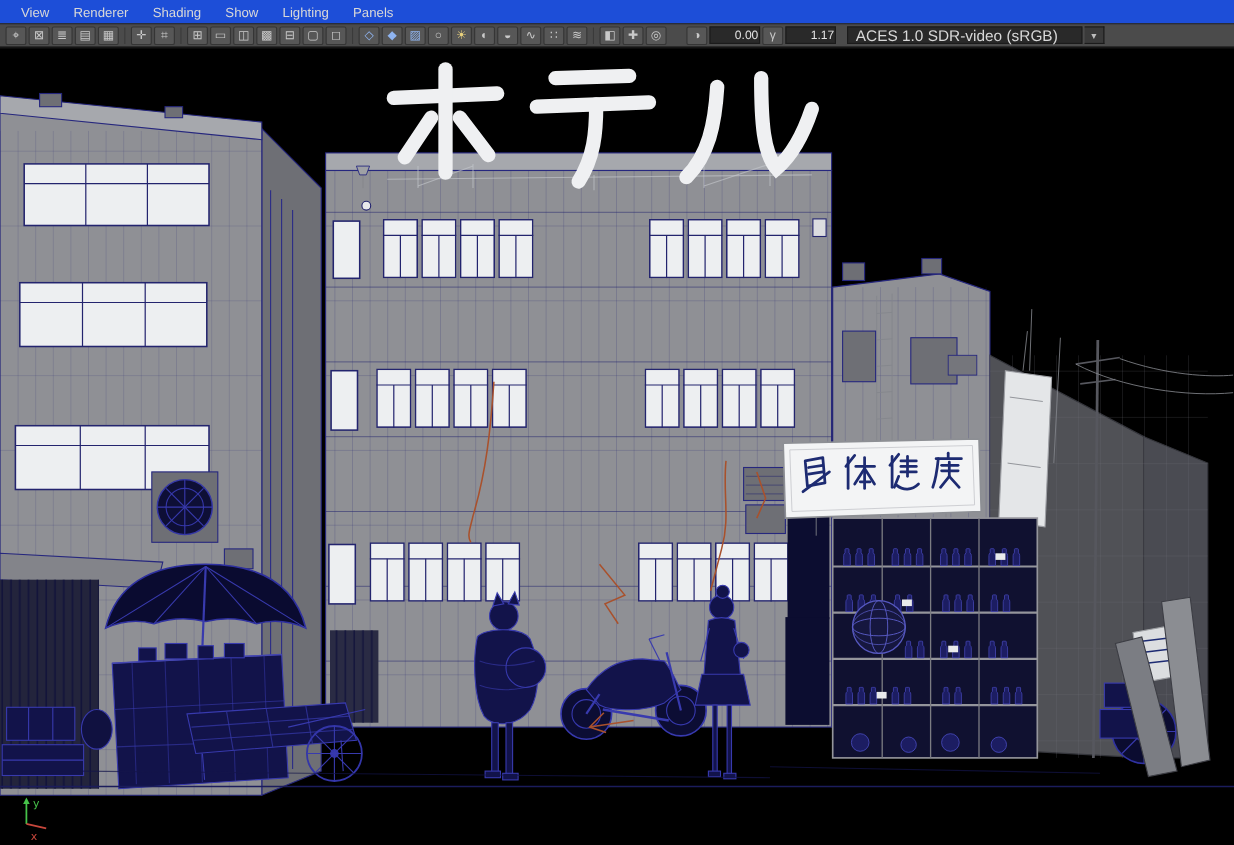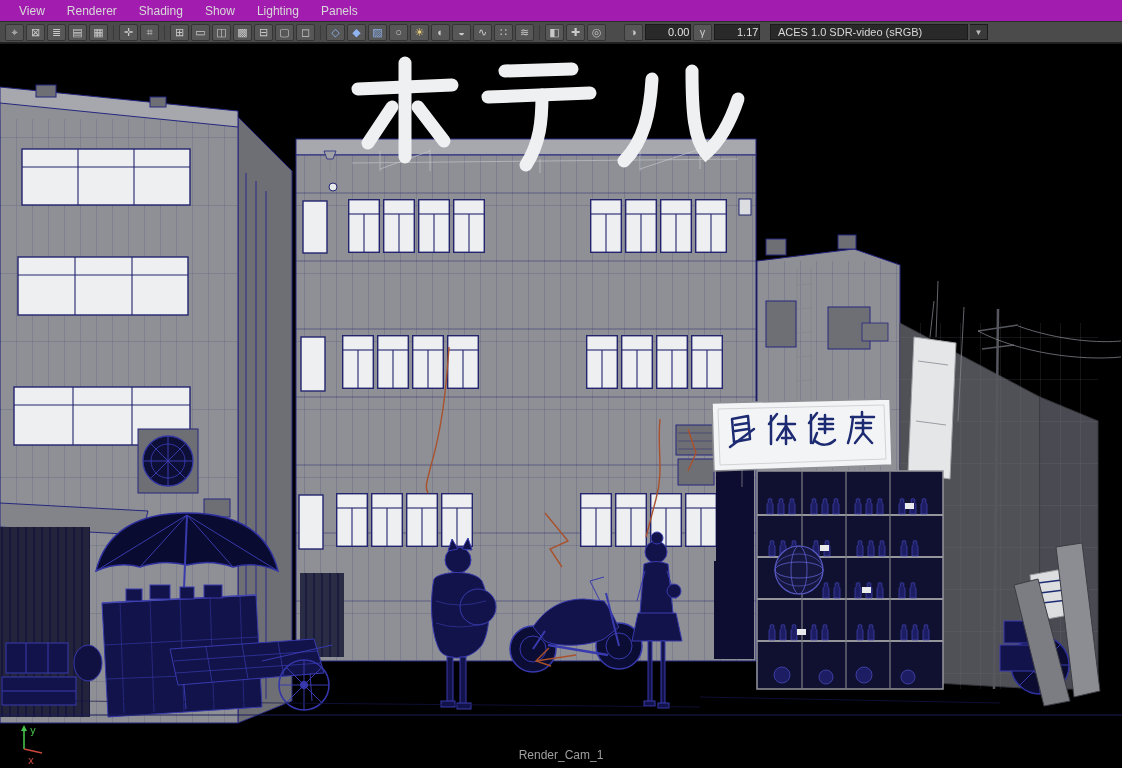--- a/index.html
+++ b/index.html
@@ -6,36 +6,36 @@
     --wire:#23246e; --face:#8f9095; --window:#edeff1; --sil:#12134a;
     --sil-stroke:#383aae; --orange:#a9512c; --neon:#eff0f2; --kanji:#1d2b72;
     --axis-y:#46c24a; --axis-x:#c8473c;
   }
   *{box-sizing:border-box}
   html,body{margin:0;padding:0;background:#000;width:1122px;height:768px;overflow:hidden;
     font-family:"Liberation Sans",sans-serif}
   .app{width:1122px;height:768px;display:flex;flex-direction:column;background:#000}
 
   
-  .menubar{height:22px;background:#a21caf;border-bottom:1px solid #2b2b2b;
+  .menubar{height:22px;background:#1d4ed8;border-bottom:1px solid #2b2b2b;
     display:flex;align-items:center;padding-left:10px;gap:4px;flex:0 0 auto}
   .menu-item{color:#d8d8d8;font-size:12px;padding:2px 9px;cursor:default}
 
   
   .toolbar{height:21px;background:#4b4b4b;border-bottom:1px solid #232323;
     display:flex;align-items:center;padding:0 5px;gap:2px;flex:0 0 auto}
   .tb-icon{width:19px;height:17px;background:#575757;border:1px solid #353535;border-radius:2px;
     color:#c9c9c9;font-size:11px;line-height:15px;text-align:center;overflow:hidden;flex:0 0 auto}
   .tb-icon.blue{color:#8fb4f0}
   .tb-icon.yellow{color:#ead27c}
   .tb-sep{width:1px;height:15px;background:#3a3a3a;margin:0 3px;flex:0 0 auto}
   .tb-field{width:46px;height:16px;background:#292929;border:1px solid #1b1b1b;color:#e2e2e2;
     font-size:11px;padding:0 22px;display:flex;align-items:center;flex:0 0 auto}
-  .tb-select{width:198px;height:16px;background:#292929;border:1px solid #1b1b1b;color:#d8d8d8;
-    font-size:11px;padding:0 7px;display:flex;align-items:center;margin-left:8px;flex:0 0 auto}
+  .tb-select{width:214px;height:16px;background:#292929;border:1px solid #1b1b1b;color:#d8d8d8;
+    font-size:14px;padding:0 7px;display:flex;align-items:center;margin-left:8px;flex:0 0 auto}
   .tb-select-arrow{width:18px;height:16px;background:#3a3a3a;border:1px solid #1b1b1b;border-left:none;
     color:#bdbdbd;font-size:8px;line-height:15px;text-align:center;flex:0 0 auto}
   .tb-gap{width:14px;flex:0 0 auto}
 
   
   .viewport{position:relative;flex:1 1 auto;background:#000;border-top:1px solid #1c1c1c}
   .viewport svg{position:absolute;inset:0}
   .cam-label{position:absolute;left:0;right:0;bottom:6px;text-align:center;
     color:#9f9f9f;font-size:12px;pointer-events:none}
 
@@ -528,15 +528,14 @@
 
       <g>
         <line x1="24" y1="748" x2="24" y2="728" stroke="var(--axis-y)" stroke-width="1.6"></line>
         <path d="M24,724 L21,730 L27,730 Z" fill="var(--axis-y)"></path>
         <line x1="24" y1="748" x2="42" y2="752" stroke="var(--axis-x)" stroke-width="1.6"></line>
         <text x="30" y="733" class="axis" fill="var(--axis-y)">y</text>
         <text x="28" y="763" class="axis" fill="var(--axis-x)">x</text>
       </g>
     </svg>
 
-    <div class="cam-label">Render_Cam_1</div>
   </div>
 </div>
 
 </body></html>

